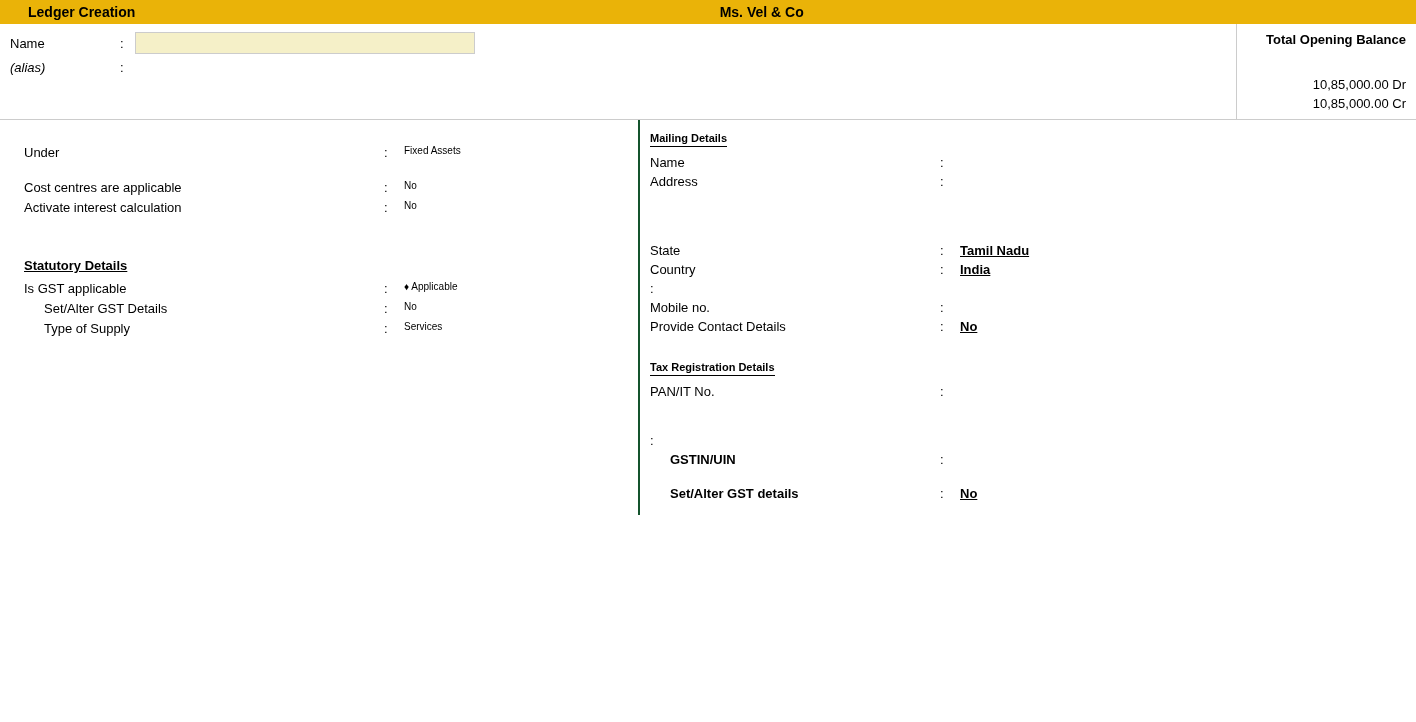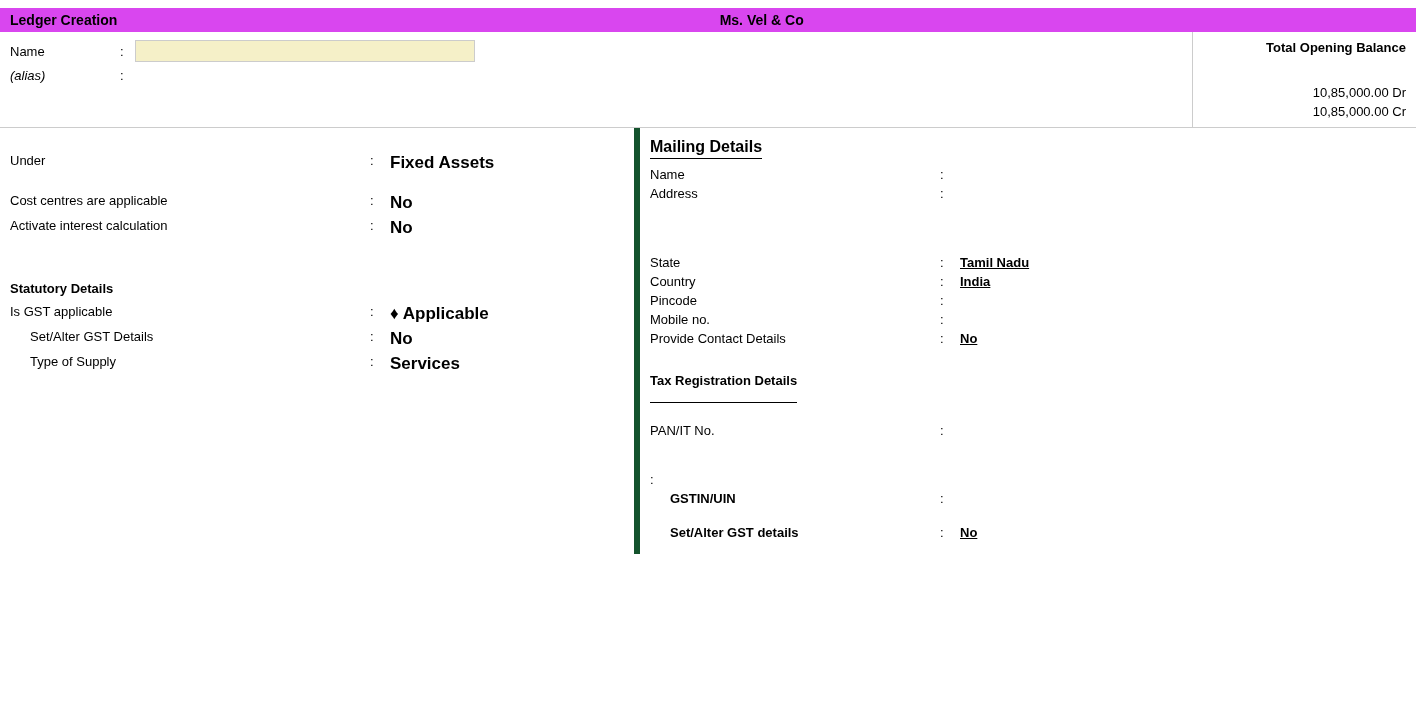--- a/index.html
+++ b/index.html
@@ -9,28 +9,27 @@
     }
     body {
       font-family: Arial, sans-serif;
       font-size: 13px;
       background: #fff;
       color: #000;
       width: 1416px;
       min-height: 722px;
     }
     .title-bar {
-      background: #d946ef;
+      background: #eab308;
       display: flex;
       justify-content: space-between;
       align-items: center;
-      padding: 4px 10px;
+      padding: 4px 28px;
       font-weight: bold;
       font-size: 14px;
-      margin-top: 8px;
     }
     .top-section {
       display: flex;
       border-bottom: 1px solid #ccc;
     }
     .name-alias-section {
       flex: 1;
       padding: 8px 10px;
     }
     .name-row {
@@ -56,21 +55,21 @@
     .alias-row {
       display: flex;
       align-items: flex-start;
     }
     .alias-label {
       width: 110px;
       font-style: italic;
       font-size: 13px;
     }
     .total-opening-balance {
-      width: 224px;
+      width: 180px;
       border-left: 1px solid #ccc;
       padding: 8px 10px;
       text-align: right;
     }
     .tob-title {
       font-weight: bold;
       font-size: 13px;
       margin-bottom: 30px;
     }
     .tob-dr {
@@ -78,22 +77,22 @@
       margin-bottom: 4px;
     }
     .tob-cr {
       font-size: 13px;
     }
     .body-section {
       display: flex;
     }
     .left-panel {
       width: 640px;
-      border-right: 6px solid #14532d;
-      padding: 10px 10px;
+      border-right: 2px solid #14532d;
+      padding: 10px 24px;
     }
     .right-panel {
       flex: 1;
       padding: 10px 10px;
     }
     .field-row {
       display: flex;
       align-items: flex-start;
       margin-bottom: 5px;
     }
@@ -104,35 +103,36 @@
     .field-label-indent {
       width: 360px;
       font-size: 13px;
       padding-left: 20px;
     }
     .field-colon {
       width: 20px;
       font-size: 13px;
     }
     .field-value {
-      font-weight: bold;
-      font-size: 17px;
+      font-weight: normal;
+      font-size: 10px;
     }
     .section-gap {
       height: 15px;
     }
     .section-title {
       font-weight: bold;
+      text-decoration: underline;
       font-size: 13px;
       margin-bottom: 8px;
       margin-top: 8px;
     }
     .mailing-section-title {
       font-weight: bold;
-      font-size: 16px;
+      font-size: 11px;
       margin-bottom: 8px;
       padding-bottom: 2px;
       border-bottom: 1px solid #000;
       display: inline-block;
     }
     .right-field-row {
       display: flex;
       align-items: flex-start;
       margin-bottom: 4px;
     }
@@ -153,24 +153,24 @@
     .right-field-value {
       font-weight: bold;
       font-size: 13px;
       text-decoration: underline;
     }
     .address-spacer {
       height: 50px;
     }
     .tax-section-title {
       font-weight: bold;
-      font-size: 13px;
-      margin-bottom: 20px;
+      font-size: 11px;
+      margin-bottom: 8px;
       margin-top: 8px;
-      padding-bottom: 14px;
+      padding-bottom: 2px;
       border-bottom: 1px solid #000;
       display: inline-block;
     }
     .spacer-row {
       height: 30px;
     }
   </style>
 </head>
 <body>
 
@@ -256,21 +256,20 @@
       <span class="right-field-label">State</span>
       <span class="right-field-colon">:</span>
       <span class="right-field-value">Tamil Nadu</span>
     </div>
     <div class="right-field-row">
       <span class="right-field-label">Country</span>
       <span class="right-field-colon">:</span>
       <span class="right-field-value">India</span>
     </div>
     <div class="right-field-row">
-      <span class="right-field-label">Pincode</span>
       <span class="right-field-colon">:</span>
       <span class="right-field-value"></span>
     </div>
     <div class="right-field-row">
       <span class="right-field-label">Mobile no.</span>
       <span class="right-field-colon">:</span>
       <span class="right-field-value"></span>
     </div>
     <div class="right-field-row">
       <span class="right-field-label">Provide Contact Details</span>

